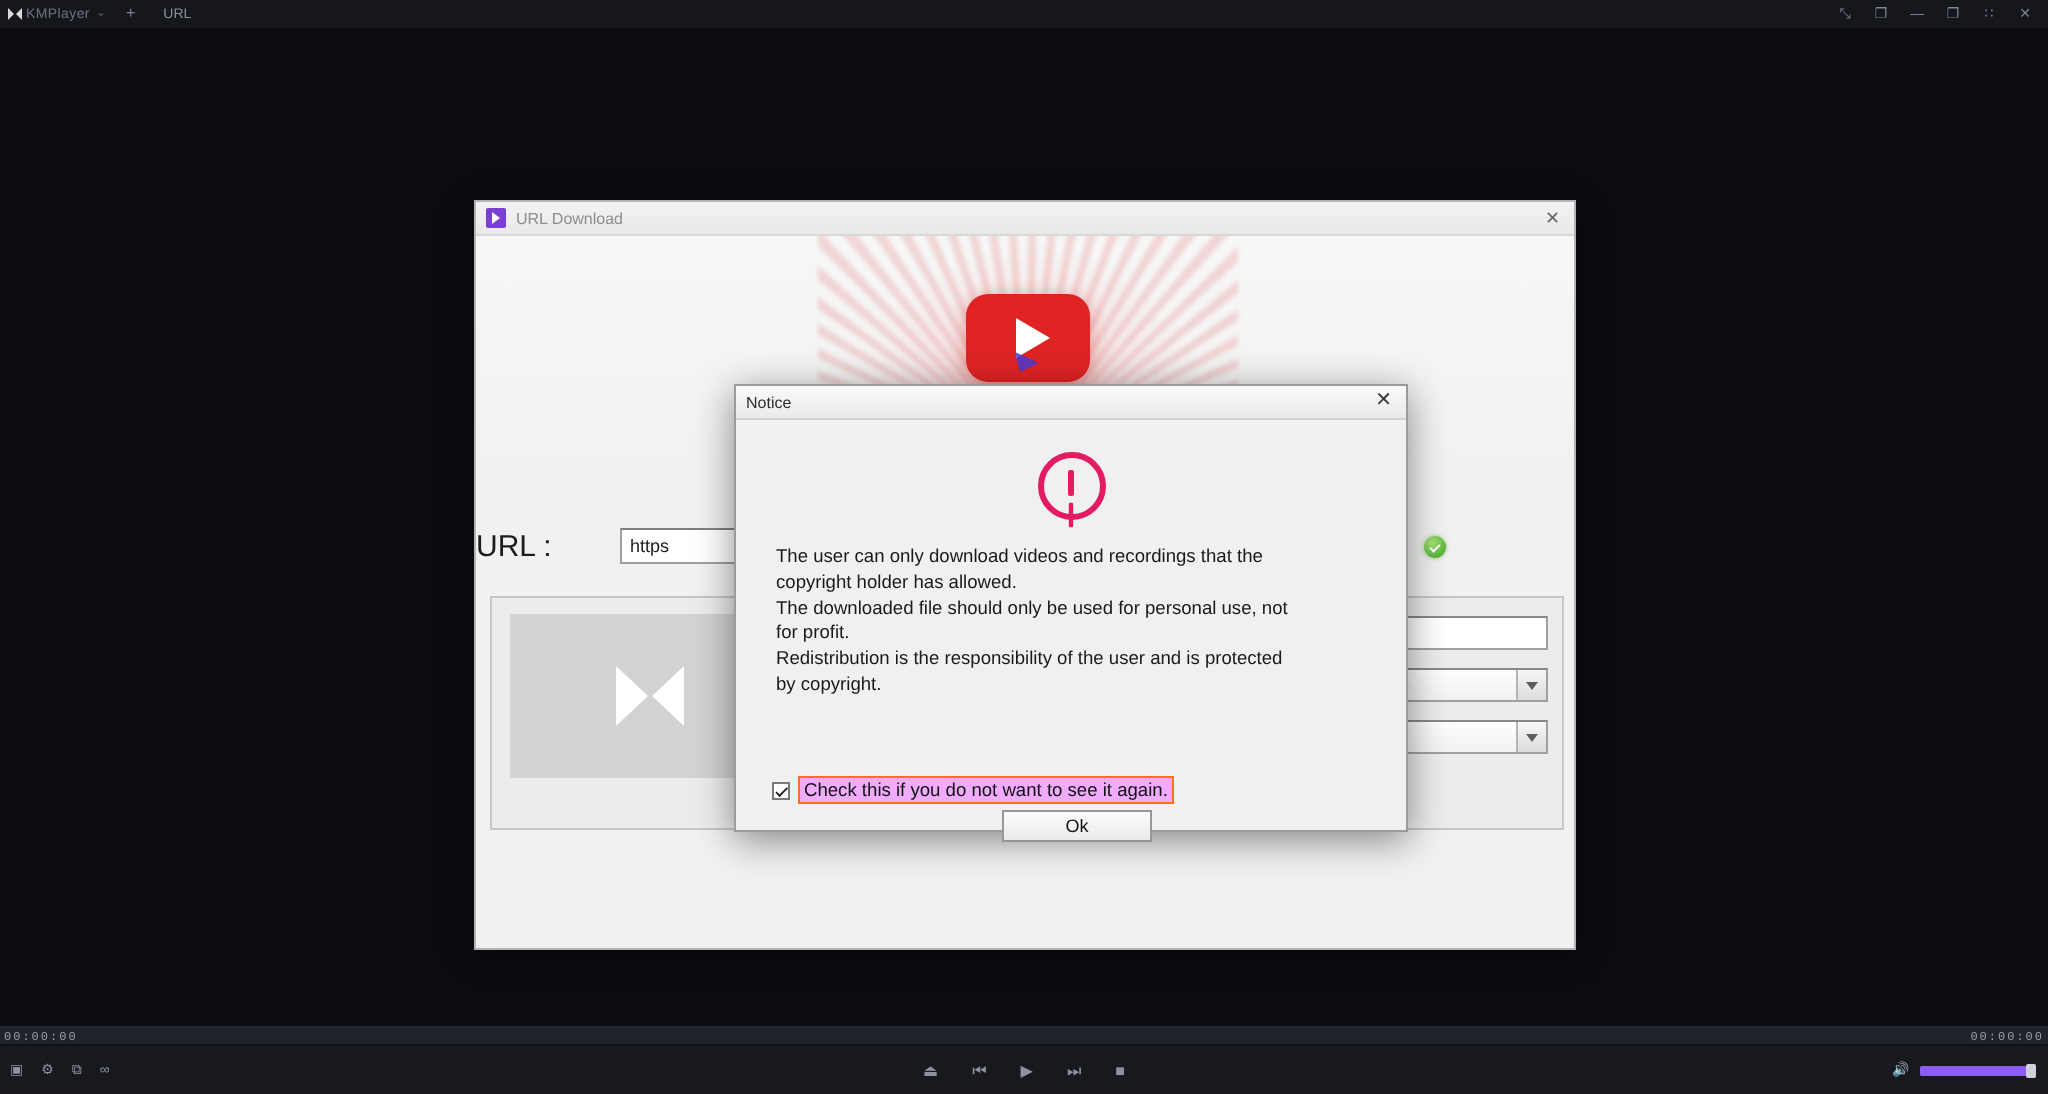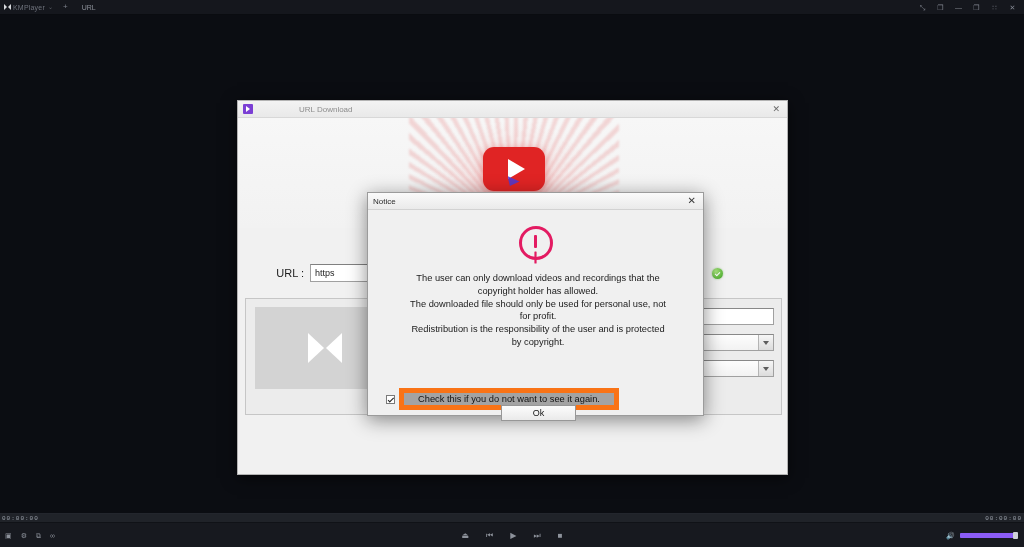--- a/index.html
+++ b/index.html
@@ -157,21 +157,21 @@
     width: 10px; height: 10px; background: #7b3fd4;
     display: flex; align-items: center; justify-content: center;
     margin-right: 5px; border-radius: 1px;
   }
   .dlwin-icon::after {
     content: ""; width: 0; height: 0;
     border-left: 4px solid #fff;
     border-top: 3px solid transparent;
     border-bottom: 3px solid transparent;
   }
-  .dlwin-label { font-size: 8px; color: #8d8d8d; margin-left: 41px; }
+  .dlwin-label { font-size: 8px; color: #8d8d8d; }
   .dlwin-close {
     margin-left: auto; font-size: 9px; color: #6a6a6a; cursor: pointer;
     line-height: 1; padding: 0 2px;
   }
   .dlwin-body {
     position: relative;
     width: 100%; height: calc(100% - 17px);
     background: #f1f1f1;
     overflow: hidden;
   }
@@ -225,22 +225,22 @@
     clip-path: polygon(0 0, 100% 55%, 20% 100%);
   }
 
   
   .url-row {
     position: absolute; left: 0; top: 143px;
     width: 551px; height: 24px;
     display: flex; align-items: center;
   }
   .url-label {
-    width: 72px; text-align: right; padding-right: 6px;
-    font-size: 11px; color: #1c1c1c;
+    width: 72px; padding-right: 6px;
+    font-size: 15px; color: #1c1c1c;
   }
   .url-input {
     width: 394px; height: 18px;
     background: #fff;
     border: 1px solid #a0a0a0;
     border-top-color: #808080;
     font-size: 9px; color: #1c1c1c;
     padding: 0 4px;
     line-height: 16px;
     font-family: "Liberation Sans", sans-serif;
@@ -354,21 +354,20 @@
     padding: 0 5px;
   }
   .notice-title-label { font-size: 8px; color: #2b2b2b; }
   .notice-close {
     margin-left: auto; font-size: 10px; color: #3a3a3a;
     cursor: pointer; line-height: 1; padding: 0 2px;
   }
   .notice-body {
     position: relative; height: calc(100% - 17px);
     background: #f0f0f0;
-    text-align: center;
   }
   .excl {
     position: absolute; left: 50%; top: 16px;
     transform: translateX(-50%);
     width: 34px; height: 34px;
     border: 3px solid #e31b62;
     border-radius: 50%;
     display: flex; align-items: center; justify-content: center;
   }
   .excl::after {
@@ -402,23 +401,23 @@
   .cbox::after {
     content: "";
     position: absolute; left: 1.4px; top: 2.2px;
     width: 4.5px; height: 2.2px;
     border-left: 1.2px solid #222;
     border-bottom: 1.2px solid #222;
     transform: rotate(-45deg);
   }
   .cbox-label {
     font-size: 9.3px; color: #111;
-    background: #a3a3a3;
-    border: 5px solid #f97316;
-    padding: 0 14px;
+    background: #f0abfc;
+    border: 1px solid #f97316;
+    padding: 0 2px;
     line-height: 12px;
   }
   .ok-btn {
     position: absolute; left: 133px; top: 195px;
     width: 75px; height: 16px;
     background: linear-gradient(#fcfcfc,#eaeaea);
     border: 1px solid #979797;
     font-size: 9px; color: #141414;
     display: flex; align-items: center; justify-content: center;
     cursor: pointer;

